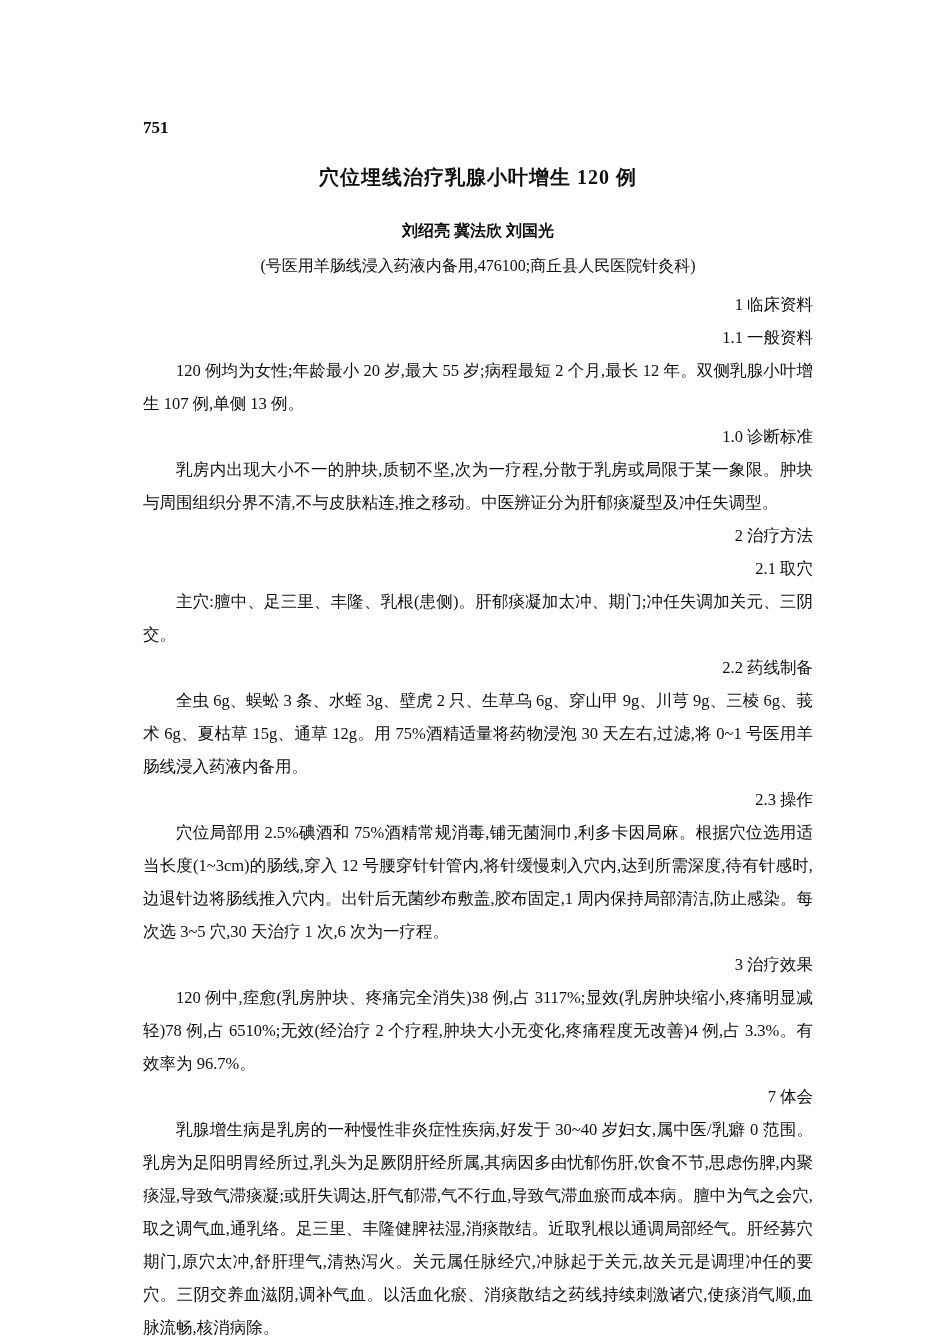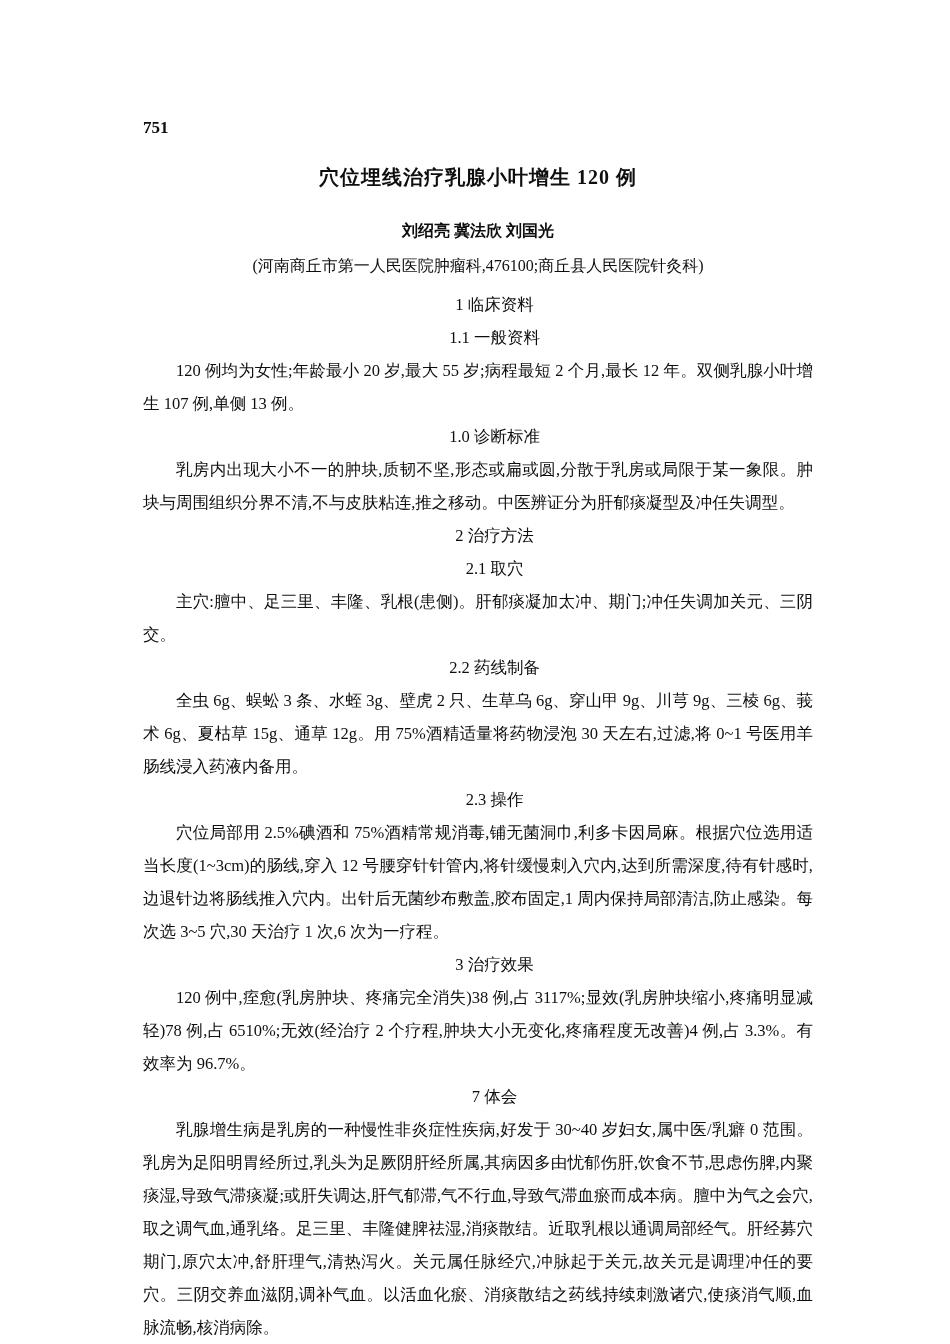--- a/index.html
+++ b/index.html
@@ -46,42 +46,42 @@
     margin-top: 11px;
     font-size: 16.5px;
     line-height: 33px;
   }
   .content p {
     text-indent: 2em;
     text-align: justify;
     text-justify: inter-ideograph;
   }
   .content p.heading {
-    text-align: center;
+    text-align: right;
   }
 </style>
 </head>
 <body>
 
 <div class="page">
 
   <div class="page-number">751</div>
 
   <h1 class="doc-title">穴位埋线治疗乳腺小叶增生 120 例</h1>
 
   <div class="authors">刘绍亮 冀法欣 刘国光</div>
 
-  <div class="affiliation">(河南商丘市第一人民医院肿瘤科,476100;商丘县人民医院针灸科)</div>
+  <div class="affiliation">(号医用羊肠线浸入药液内备用,476100;商丘县人民医院针灸科)</div>
 
   <div class="content">
     <p class="heading">1 临床资料</p>
     <p class="heading">1.1 一般资料</p>
     <p class="para">120 例均为女性;年龄最小 20 岁,最大 55 岁;病程最短 2 个月,最长 12 年。双侧乳腺小叶增生 107 例,单侧 13 例。</p>
     <p class="heading">1.0 诊断标准</p>
-    <p class="para">乳房内出现大小不一的肿块,质韧不坚,形态或扁或圆,分散于乳房或局限于某一象限。肿块与周围组织分界不清,不与皮肤粘连,推之移动。中医辨证分为肝郁痰凝型及冲任失调型。</p>
+    <p class="para">乳房内出现大小不一的肿块,质韧不坚,次为一疗程,分散于乳房或局限于某一象限。肿块与周围组织分界不清,不与皮肤粘连,推之移动。中医辨证分为肝郁痰凝型及冲任失调型。</p>
     <p class="heading">2 治疗方法</p>
     <p class="heading">2.1 取穴</p>
     <p class="para">主穴:膻中、足三里、丰隆、乳根(患侧)。肝郁痰凝加太冲、期门;冲任失调加关元、三阴交。</p>
     <p class="heading">2.2 药线制备</p>
     <p class="para">全虫 6g、蜈蚣 3 条、水蛭 3g、壁虎 2 只、生草乌 6g、穿山甲 9g、川芎 9g、三棱 6g、莪术 6g、夏枯草 15g、通草 12g。用 75%酒精适量将药物浸泡 30 天左右,过滤,将 0~1 号医用羊肠线浸入药液内备用。</p>
     <p class="heading">2.3 操作</p>
     <p class="para">穴位局部用 2.5%碘酒和 75%酒精常规消毒,铺无菌洞巾,利多卡因局麻。根据穴位选用适当长度(1~3cm)的肠线,穿入 12 号腰穿针针管内,将针缓慢刺入穴内,达到所需深度,待有针感时,边退针边将肠线推入穴内。出针后无菌纱布敷盖,胶布固定,1 周内保持局部清洁,防止感染。每次选 3~5 穴,30 天治疗 1 次,6 次为一疗程。</p>
     <p class="heading">3 治疗效果</p>
     <p class="para">120 例中,痓愈(乳房肿块、疼痛完全消失)38 例,占 3117%;显效(乳房肿块缩小,疼痛明显减轻)78 例,占 6510%;无效(经治疗 2 个疗程,肿块大小无变化,疼痛程度无改善)4 例,占 3.3%。有效率为 96.7%。</p>
     <p class="heading">7 体会</p>

